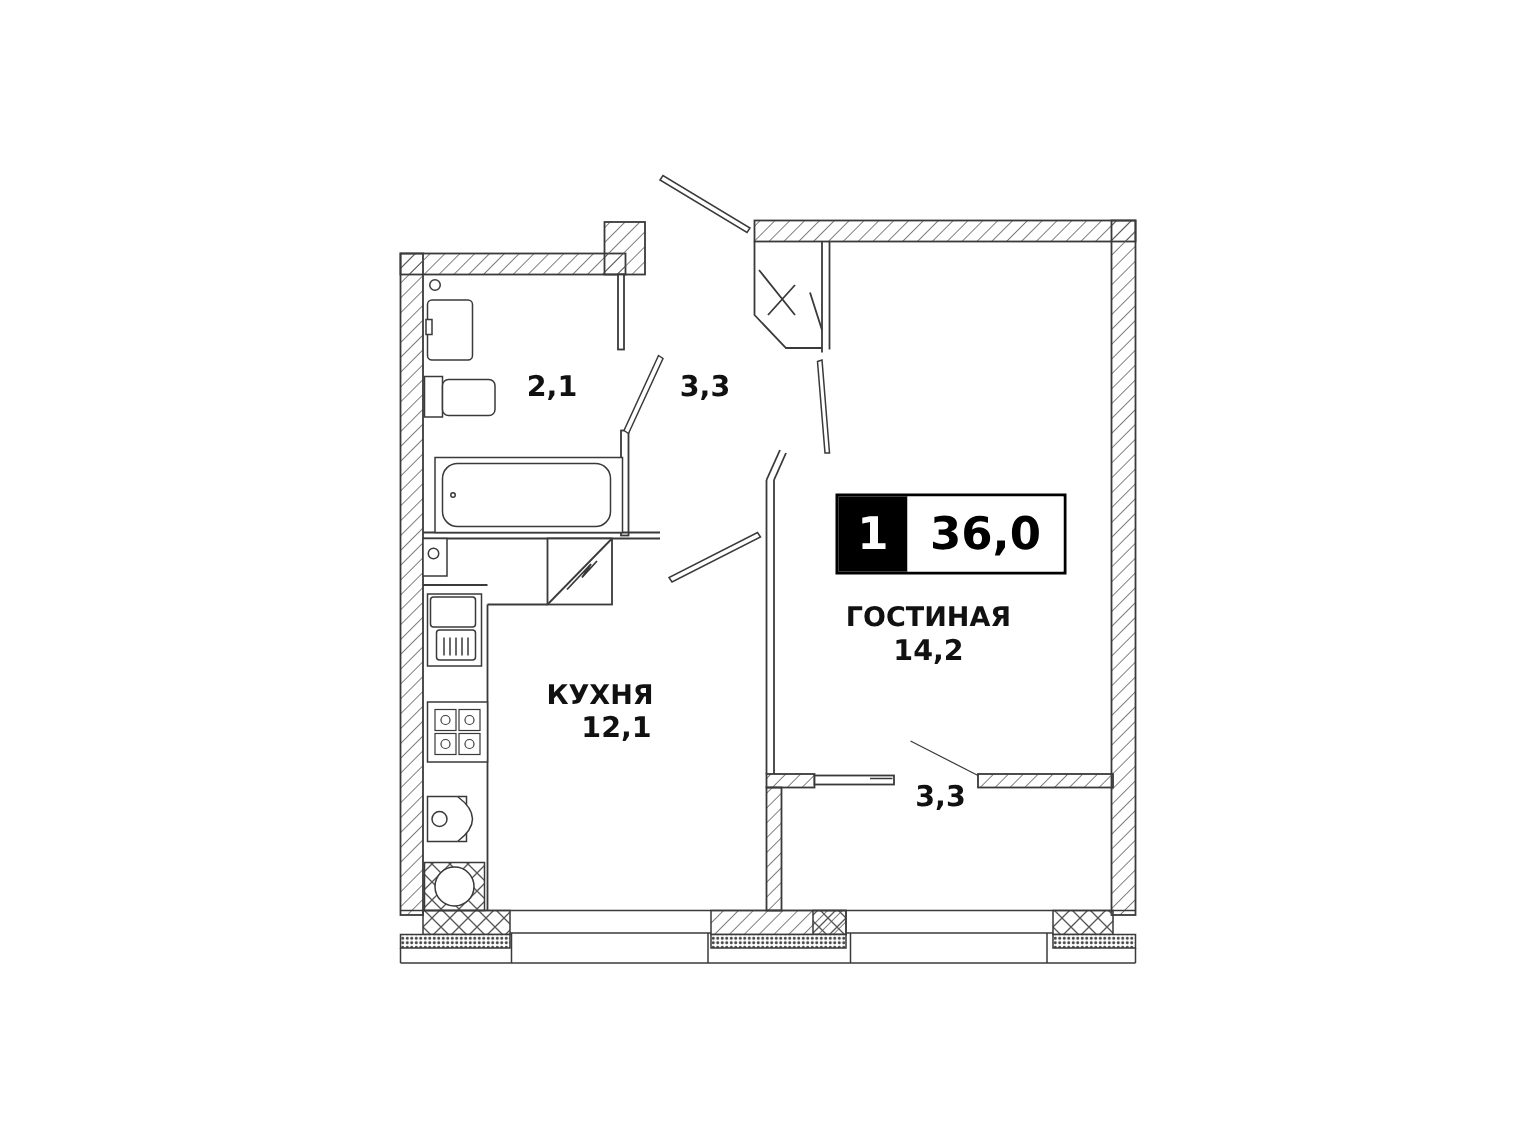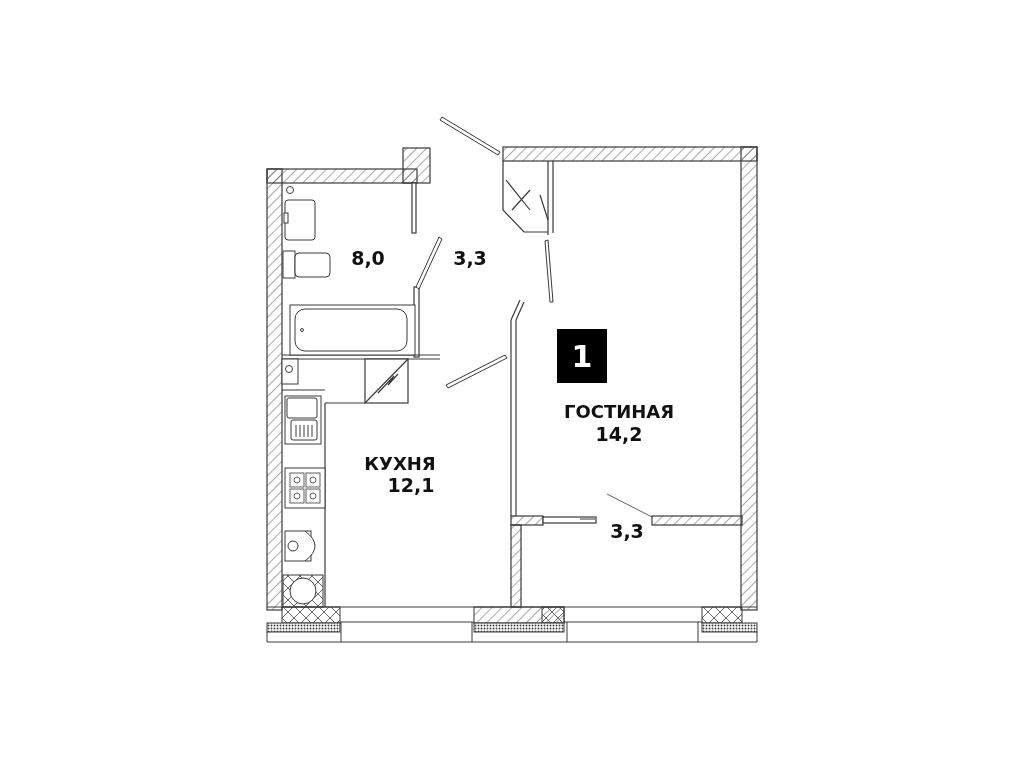--- a/index.html
+++ b/index.html
@@ -134,26 +134,27 @@
     <circle cx="293" cy="546" r="5"></circle>
     <rect x="283" y="575" width="40" height="32" fill="url(#cross)"></rect>
     <circle cx="303" cy="591" r="13"></circle>
   </g>
 
   <g fill="none" stroke="#3a3a3a" stroke-width="1">
     <line x1="580" y1="519" x2="595" y2="519"></line>
   </g>
 </svg>
 
-<div class="lbl area" style="left:368px; top:248px;">8,0</div>
+<div class="lbl area" style="left:368px; top:248px;">2,1</div>
 <div class="lbl area" style="left:470px; top:248px;">3,3</div>
 
 <div class="lbl room" style="left:400px; top:454px;">КУХНЯ</div>
 <div class="lbl area" style="left:411px; top:475px;">12,1</div>
 
 <div class="lbl room" style="left:619px; top:402px;">ГОСТИНАЯ</div>
 <div class="lbl area" style="left:619px; top:424px;">14,2</div>
 
 <div class="lbl area" style="left:627px; top:521px;">3,3</div>
 
 <div class="badge">
   <div class="badge-rooms">1</div>
+  <div class="badge-area">36,0</div>
 </div>
 
 </body></html>

